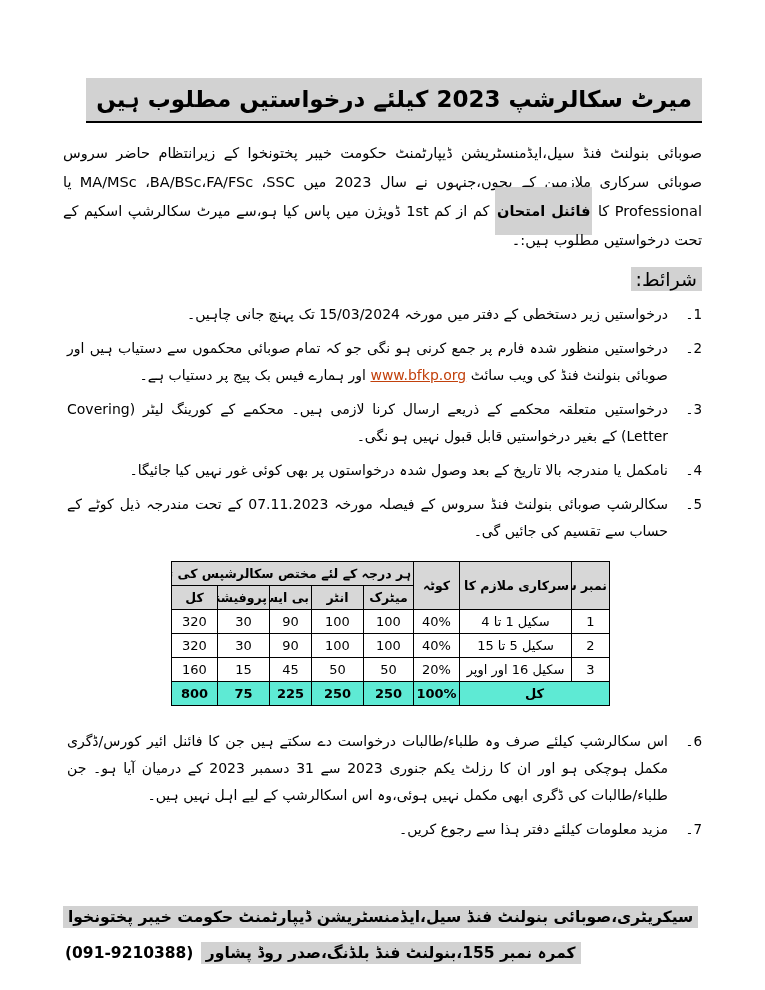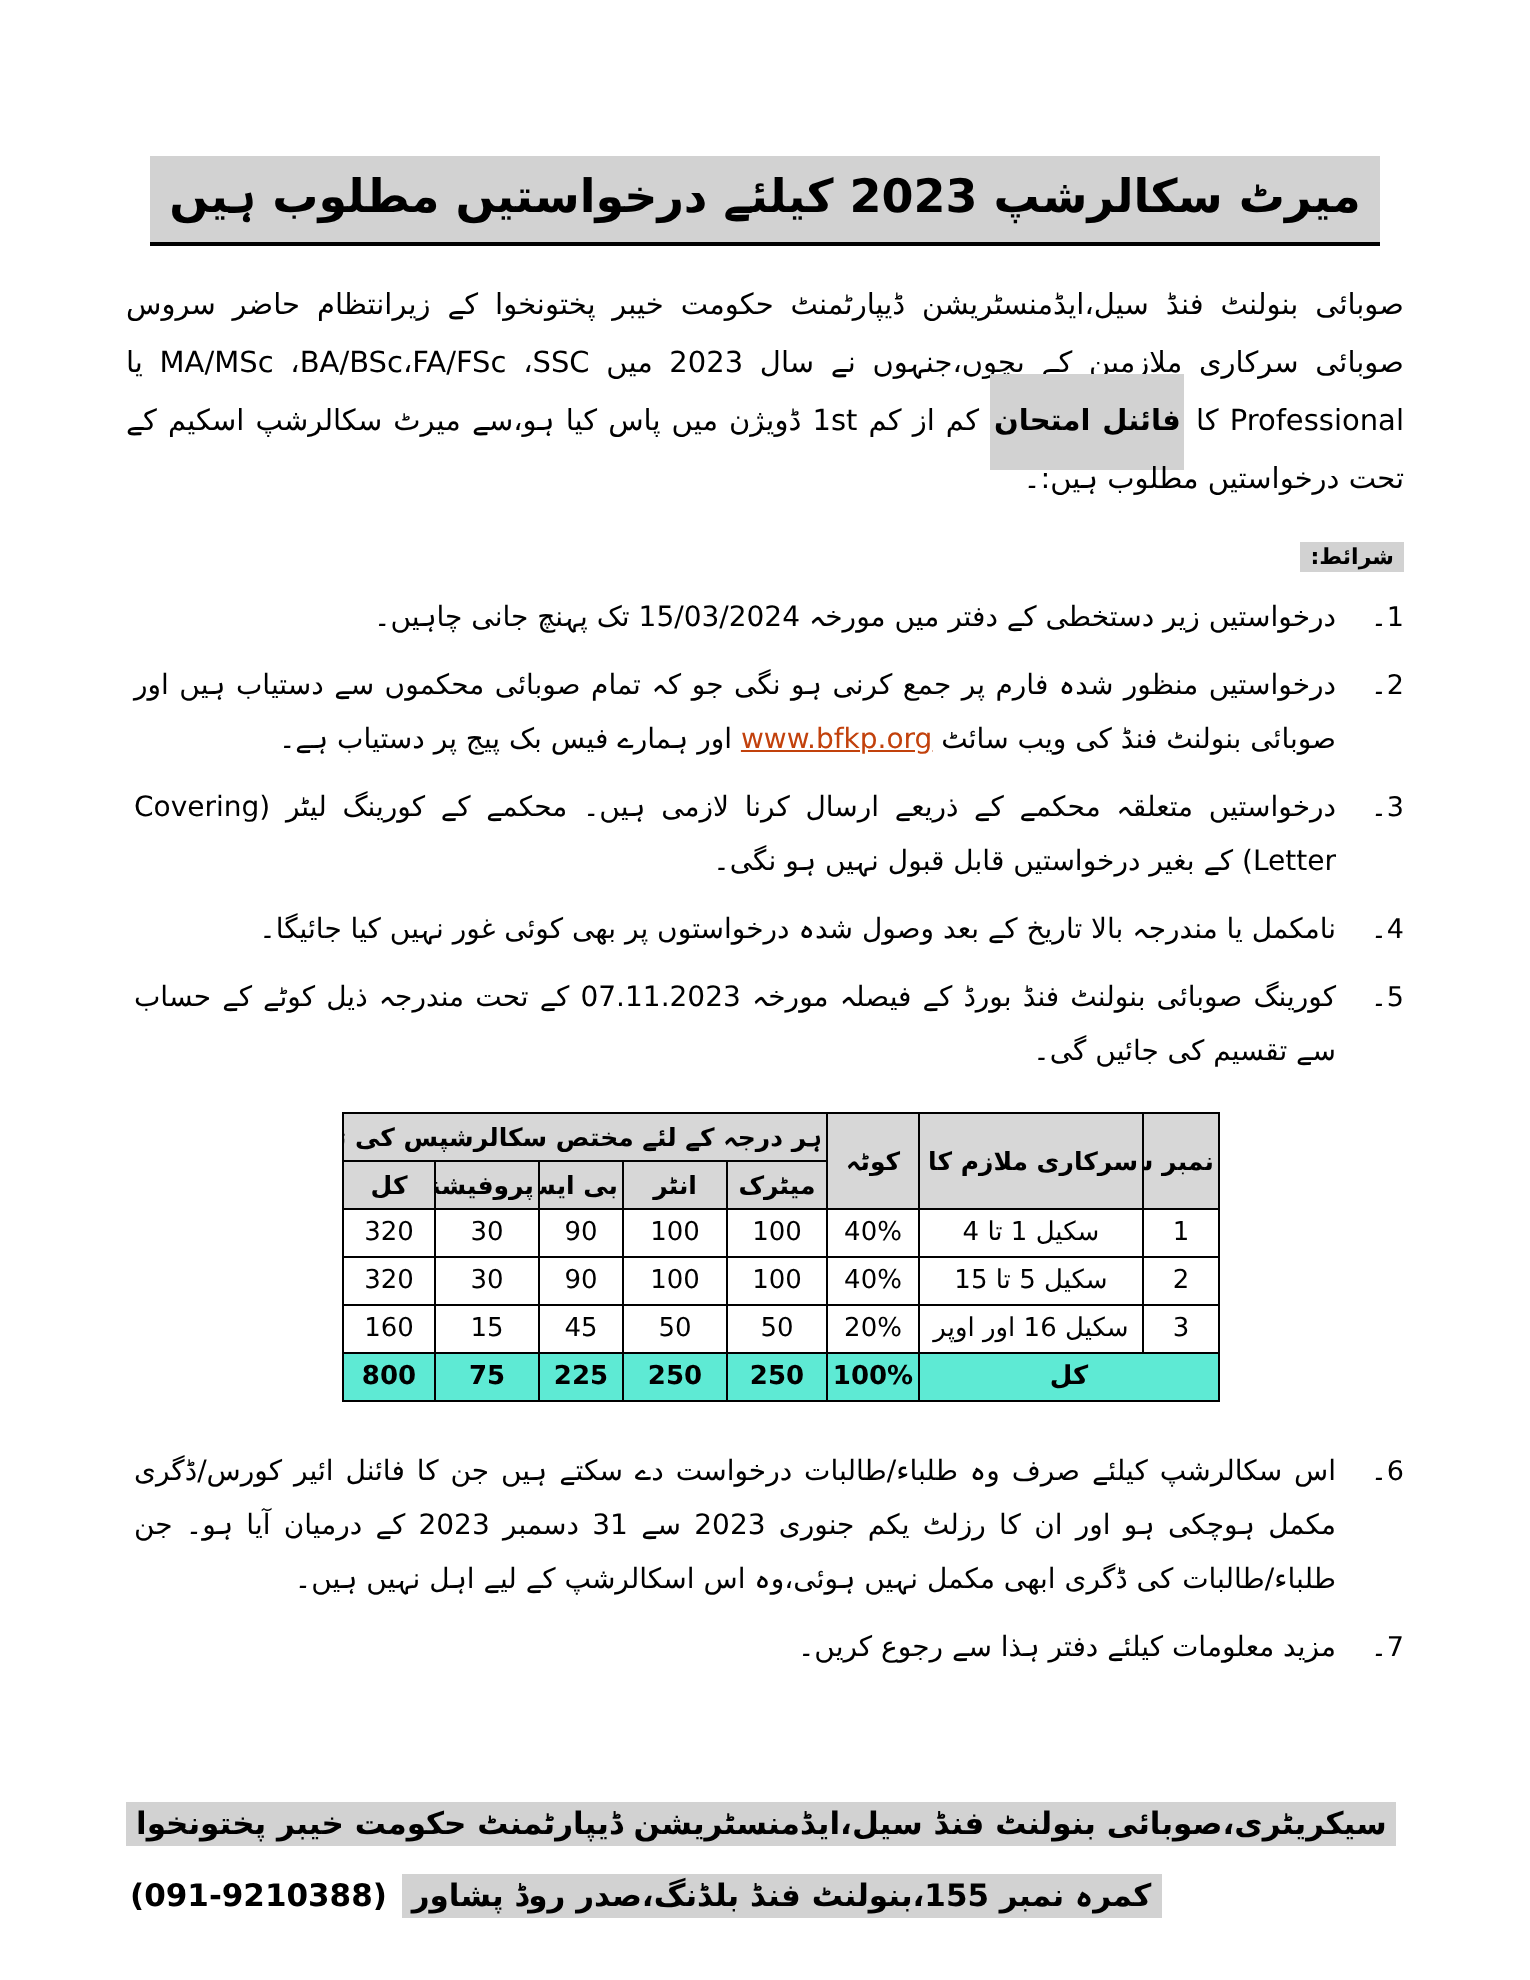--- a/index.html
+++ b/index.html
@@ -7,42 +7,42 @@
     position:relative;
     width:765px;height:990px;
     background:#ffffff;
     overflow:hidden;
     font-family:"DejaVu Sans",sans-serif;
     color:#000;
     direction:rtl;
   }
   .content{padding:78px 63px 0 63px;}
   
-  .title-wrap{text-align:center;}
+  .title-wrap{text-align:right;}
   .doc-title{
     display:inline-block;
     background:#d2d2d2;
     font-size:23px;font-weight:bold;
     padding:4px 10px 3px 10px;
     border-bottom:2.5px solid #000;
     line-height:1.55;
   }
   
   .intro{
     margin:16px 0 0 0;
     font-size:14.5px;line-height:29px;
     text-align:justify;text-align-last:right;
   }
   .hl{background:#d2d2d2;font-weight:bold;padding:16px 2px;}
   .b{font-weight:normal;}
   
   .cond-head{margin-top:12px;}
   .cond-head span{
     display:inline-block;background:#d2d2d2;
-    font-size:11px;font-weight:bold;padding:1px 5px;
+    font-size:19px;font-weight:normal;padding:1px 5px;
   }
   .items{margin-top:10px;}
   .item{display:flex;margin-bottom:7px;font-size:14px;line-height:27px;}
   .item .num{flex:0 0 34px;text-align:right;font-size:13.5px;}
   .item .txt{flex:1;text-align:justify;text-align-last:right;padding-left:4px;}
   a.doclink{color:#c2410c;text-decoration:underline;}
   
   table.quota{
     border-collapse:collapse;
     margin:16px 92px 0 0;
@@ -101,21 +101,21 @@
       <div class="item">
         <span class="num">3۔</span>
         <div class="txt">درخواستیں متعلقہ محکمے کے ذریعے ارسال کرنا لازمی ہیں۔ محکمے کے کورینگ لیٹر (Covering Letter) کے بغیر درخواستیں قابل قبول نہیں ہو نگی۔</div>
       </div>
       <div class="item">
         <span class="num">4۔</span>
         <div class="txt">نامکمل یا مندرجہ بالا تاریخ کے بعد وصول شدہ درخواستوں پر بھی کوئی غور نہیں کیا جائیگا۔</div>
       </div>
       <div class="item">
         <span class="num">5۔</span>
-        <div class="txt"><span>کورینگ صوبائی بنولنٹ فنڈ بورڈ کے فیصلہ مورخہ </span><span class="b">07.11.2023</span><span> کے تحت مندرجہ ذیل کوٹے کے حساب سے تقسیم کی جائیں گی۔</span></div>
+        <div class="txt"><span>سکالرشپ صوبائی بنولنٹ فنڈ سروس کے فیصلہ مورخہ </span><span class="b">07.11.2023</span><span> کے تحت مندرجہ ذیل کوٹے کے حساب سے تقسیم کی جائیں گی۔</span></div>
       </div>
     </div>
 
     <table class="quota">
       <colgroup>
         <col class="c-serial">
           <col class="c-scale">
           <col class="c-quota">
           <col class="c-matric">
         <col class="c-inter">

